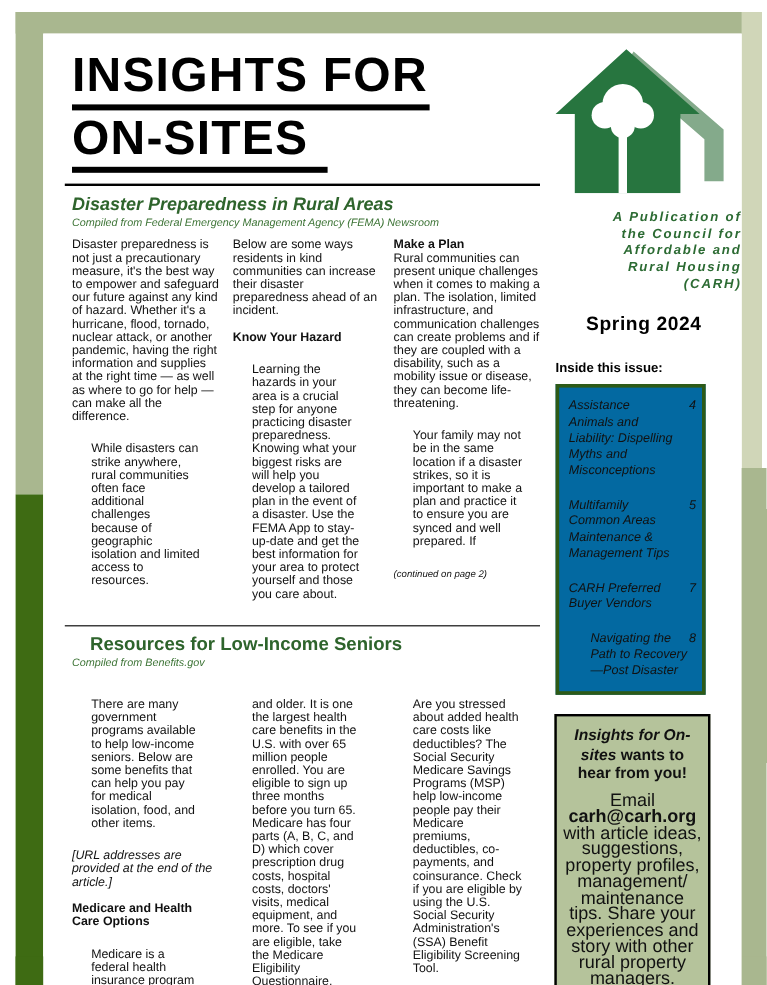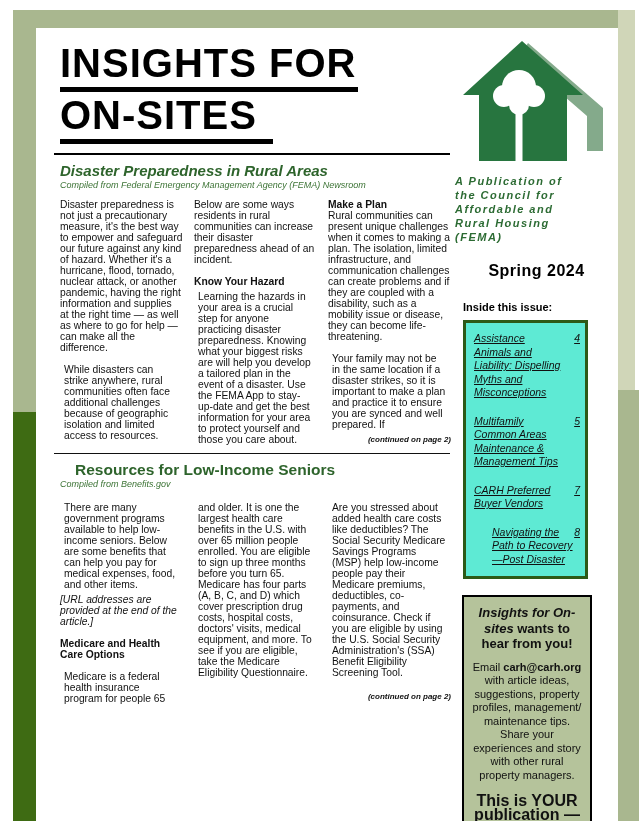--- a/index.html
+++ b/index.html
@@ -32,42 +32,42 @@
   
   .art-head{margin-top:7px;}
   .art-title{color:#2e642c;font-size:15px;font-weight:bold;font-style:italic;line-height:17px;}
   .art-title.upright{font-style:normal;font-size:15.5px;margin-left:15px;}
   .art-sub{color:#3d7436;font-size:9px;font-style:italic;margin-top:1px;}
 
   
   .cols{display:flex;gap:11px;margin-top:9px;width:392px;}
   .col{width:123px;font-size:10.3px;line-height:11px;color:#111;}
   .col p{margin:0 0 11px 0;}
-  .col p.tight{margin:4px;}
+  .col p.tight{margin:16px;}
   .col .runhead{font-weight:bold;margin:0;}
   .col .runhead.gap{margin-bottom:11px;}
   .note{font-style:italic;}
-  .continued{font-size:8px;font-style:italic;text-align:right;margin-top:4px;font-weight:bold;}
+  .continued{font-size:8px;font-style:italic;text-align:left;margin-top:4px;}
 
   
   .logo{display:block;margin:7px auto 0;}
-  .pub{margin-top:13px;text-align:left;color:#2c6b33;font-weight:bold;font-style:italic;
+  .pub{margin-top:13px;text-align:right;color:#2c6b33;font-weight:bold;font-style:italic;
        font-size:11px;line-height:14px;letter-spacing:1.5px;}
   .issue-date{text-align:center;font-size:16px;font-weight:bold;margin-top:18px;letter-spacing:0.5px;color:#000;}
   .inside{font-size:11px;font-weight:bold;margin:21px 0 0 8px;color:#000;}
-  .toc-box{margin:7px 30px 0 8px;border:3px solid #2d5a17;padding:9px 5px 10px 8px;background:#5eead4;text-decoration:underline;}
+  .toc-box{margin:7px 30px 0 8px;border:3px solid #2d5a17;padding:9px 5px 10px 8px;background:#0369a1;}
   .toc-item{display:flex;font-style:italic;font-size:10.5px;line-height:13.5px;margin-bottom:15px;color:#111;}
   .toc-item:last-child{margin-bottom:0;margin-left:18px;}
   .toc-title{width:88px;}
   .toc-page{margin-left:auto;}
   .callout{margin:16px 26px 0 7px;border:2px solid #000;background:#b5c39b;
            padding:8px 5px 10px;text-align:center;color:#111;}
   .callout-title{font-size:13px;font-weight:bold;line-height:15.5px;}
   .callout-title .it{font-style:italic;}
-  .callout-body{font-size:11px;line-height:13.5px;margin-top:9px;}
+  .callout-body{font-size:15px;line-height:13.5px;margin-top:9px;}
   .callout-body .email{font-weight:bold;}
   .callout-footer{font-size:16px;font-weight:bold;line-height:14px;margin-top:12px;}
 </style>
 </head>
 <body>
 
 <div class="page">
 
   <div class="strip-top"></div>
   <div class="band-left-sage"></div>
@@ -92,42 +92,42 @@
         <div class="art-title">Disaster Preparedness in Rural Areas</div>
         <div class="art-sub">Compiled from Federal Emergency Management Agency (FEMA) Newsroom</div>
       </div>
 
       <div class="cols">
         <div class="col">
           <p>Disaster preparedness is not just a precautionary measure, it's the best way to empower and safeguard our future against any kind of hazard. Whether it's a hurricane, flood, tornado, nuclear attack, or another pandemic, having the right information and supplies at the right time — as well as where to go for help — can make all the difference.</p>
           <p class="tight">While disasters can strike anywhere, rural communities often face additional challenges because of geographic isolation and limited access to resources.</p>
         </div>
         <div class="col">
-          <p>Below are some ways residents in rural communities can increase their disaster preparedness ahead of an incident.</p>
+          <p>Below are some ways residents in kind communities can increase their disaster preparedness ahead of an incident.</p>
           <p class="runhead">Know Your Hazard</p>
           <p class="tight">Learning the hazards in your area is a crucial step for anyone practicing disaster preparedness. Knowing what your biggest risks are will help you develop a tailored plan in the event of a disaster. Use the FEMA App to stay-up-date and get the best information for your area to protect yourself and those you care about.</p>
         </div>
         <div class="col">
           <p class="runhead">Make a Plan</p>
           <p>Rural communities can present unique challenges when it comes to making a plan. The isolation, limited infrastructure, and communication challenges can create problems and if they are coupled with a disability, such as a mobility issue or disease, they can become life-threatening.</p>
           <p class="tight">Your family may not be in the same location if a disaster strikes, so it is important to make a plan and practice it to ensure you are synced and well prepared. If</p>
           <div class="continued">(continued on page 2)</div>
         </div>
       </div>
 
       <hr class="divider">
 
       <div class="art-head">
         <div class="art-title upright">Resources for Low-Income Seniors</div>
         <div class="art-sub">Compiled from Benefits.gov</div>
       </div>
 
       <div class="cols">
         <div class="col">
-          <p class="tight">There are many government programs available to help low-income seniors. Below are some benefits that can help you pay for medical expenses, food, and other items.</p>
+          <p class="tight">There are many government programs available to help low-income seniors. Below are some benefits that can help you pay for medical isolation, food, and other items.</p>
           <p class="note">[URL addresses are provided at the end of the article.]</p>
           <p class="runhead gap">Medicare and Health Care Options</p>
           <p class="tight">Medicare is a federal health insurance program for people 65</p>
         </div>
         <div class="col">
           <p class="tight">and older. It is one the largest health care benefits in the U.S. with over 65 million people enrolled. You are eligible to sign up three months before you turn 65. Medicare has four parts (A, B, C, and D) which cover prescription drug costs, hospital costs, doctors' visits, medical equipment, and more. To see if you are eligible, take the Medicare Eligibility Questionnaire.</p>
         </div>
         <div class="col">
           <p class="tight">Are you stressed about added health care costs like deductibles? The Social Security Medicare Savings Programs (MSP) help low-income people pay their Medicare premiums, deductibles, co-payments, and coinsurance. Check if you are eligible by using the U.S. Social Security Administration's (SSA) Benefit Eligibility Screening Tool.</p>
           <div class="continued" style="margin-top:13px;">(continued on page 2)</div>
@@ -151,21 +151,21 @@
           <circle cx="57" cy="70" r="10"></circle>
           <rect x="53.5" y="72" width="7" height="54"></rect>
         </g>
       </svg>
 
       <div class="pub">
         <span style="display:block">A Publication of</span>
         <span style="display:block">the Council for</span>
         <span style="display:block">Affordable and</span>
         <span style="display:block">Rural Housing</span>
-        <span style="display:block">(FEMA)</span>
+        <span style="display:block">(CARH)</span>
       </div>
 
       <div class="issue-date">Spring 2024</div>
 
       <div class="inside">Inside this issue:</div>
 
       <div class="toc-box">
         <div class="toc-item">
           <span class="toc-title">Assistance Animals and Liability: Dispelling Myths and Misconceptions</span>
           <span class="toc-page">4</span>

